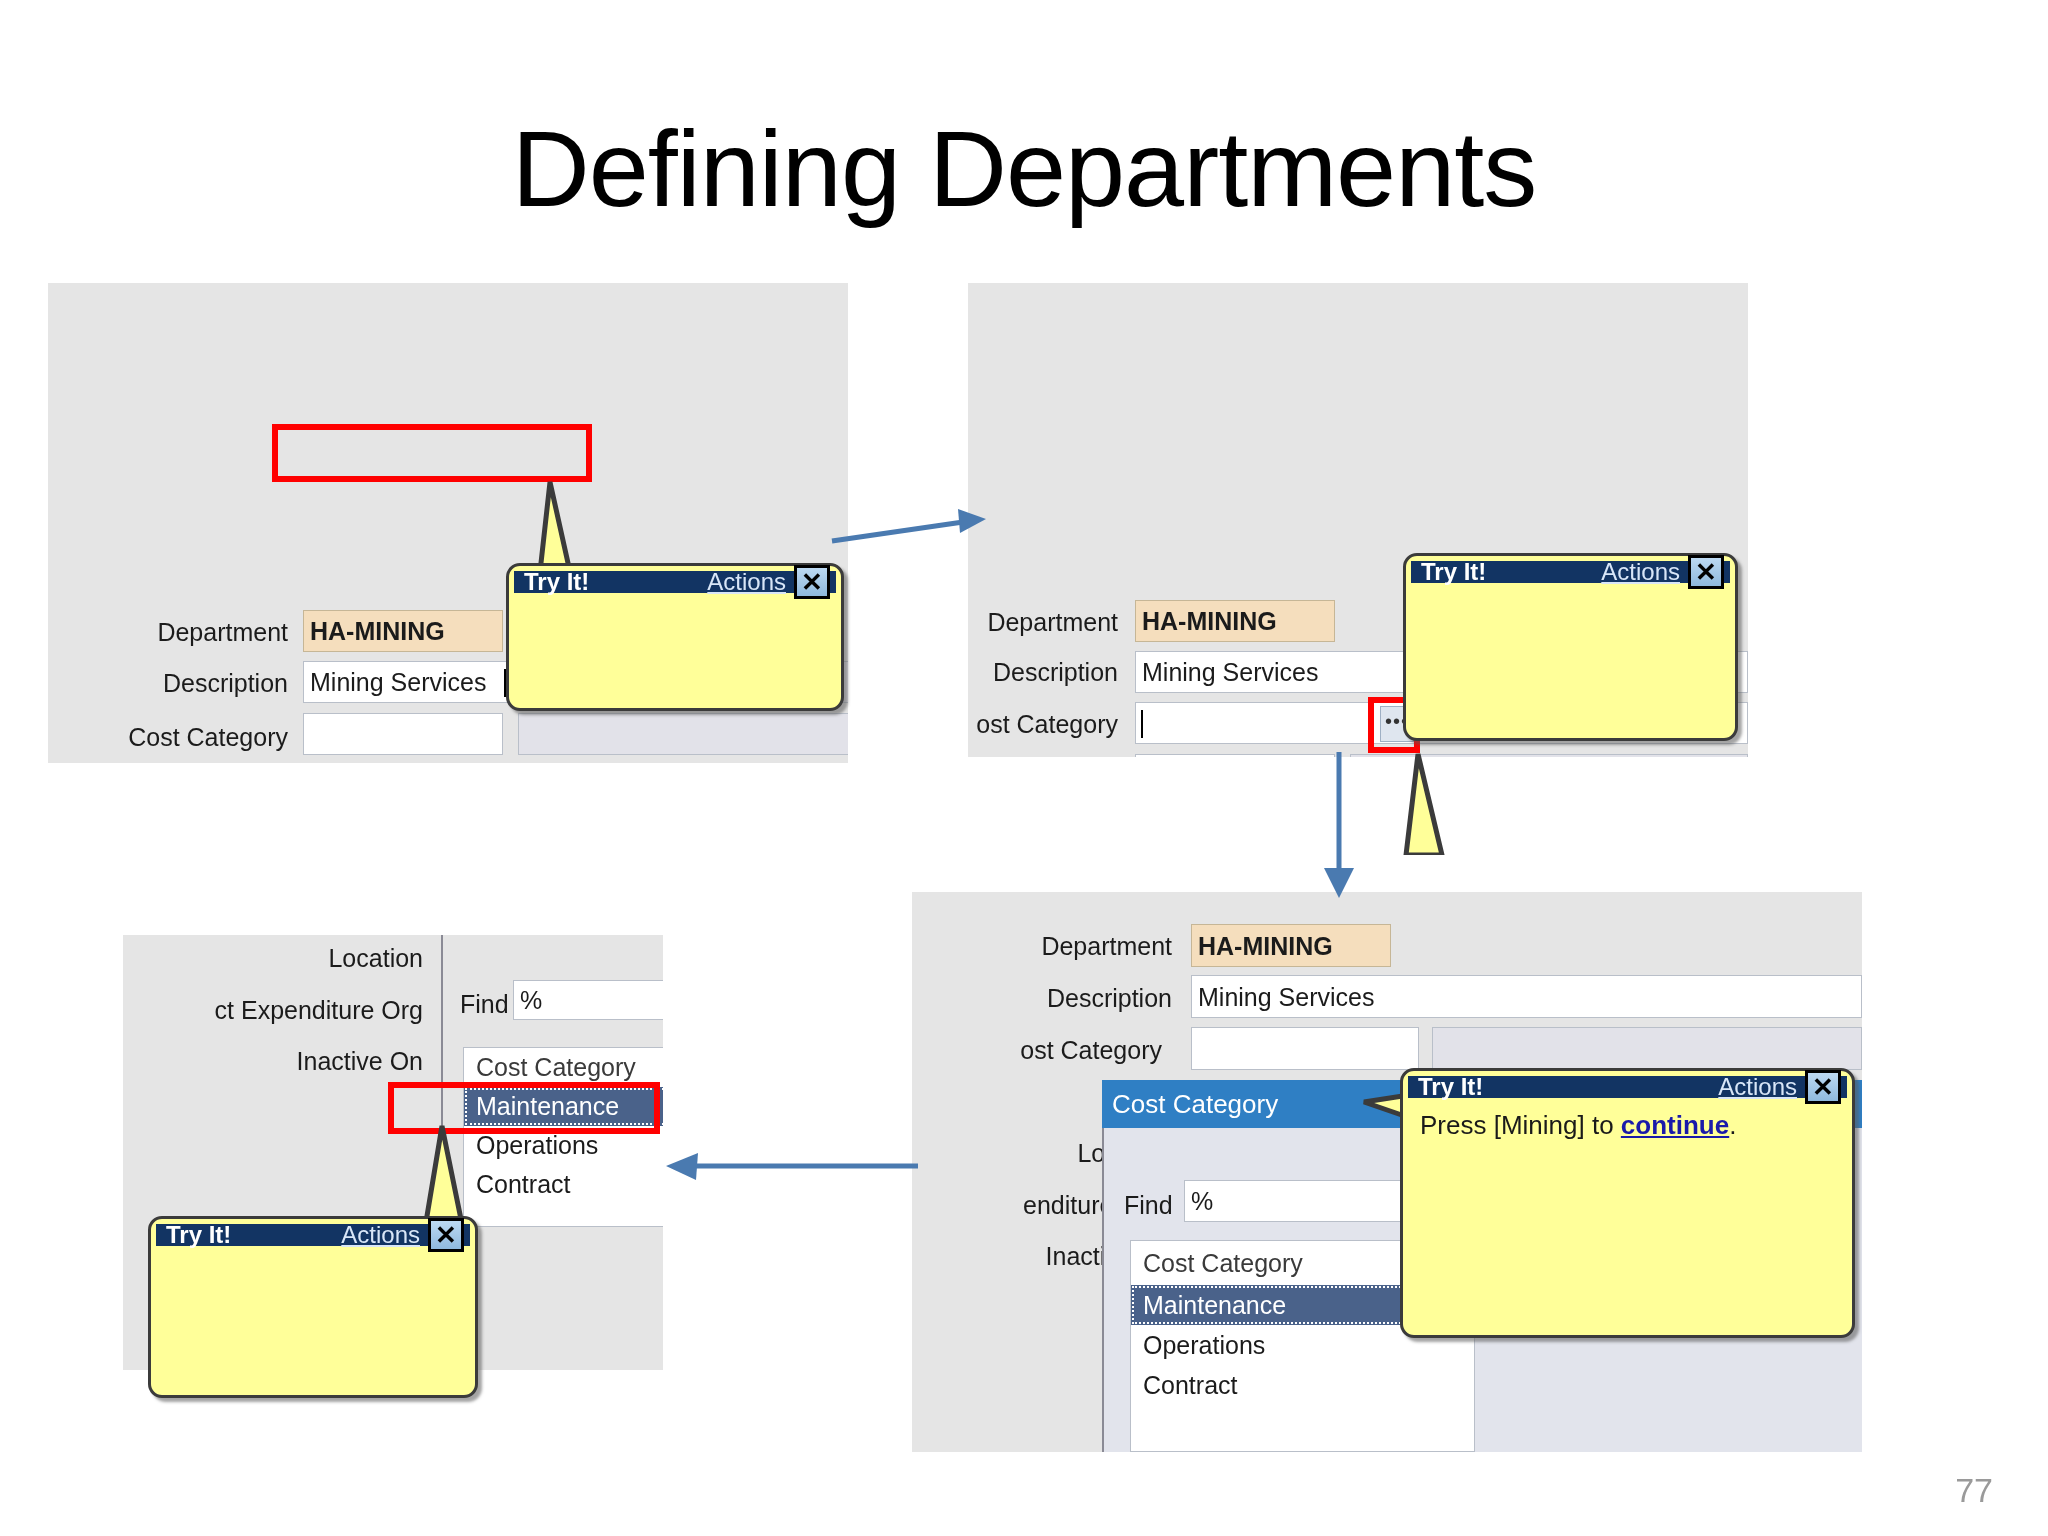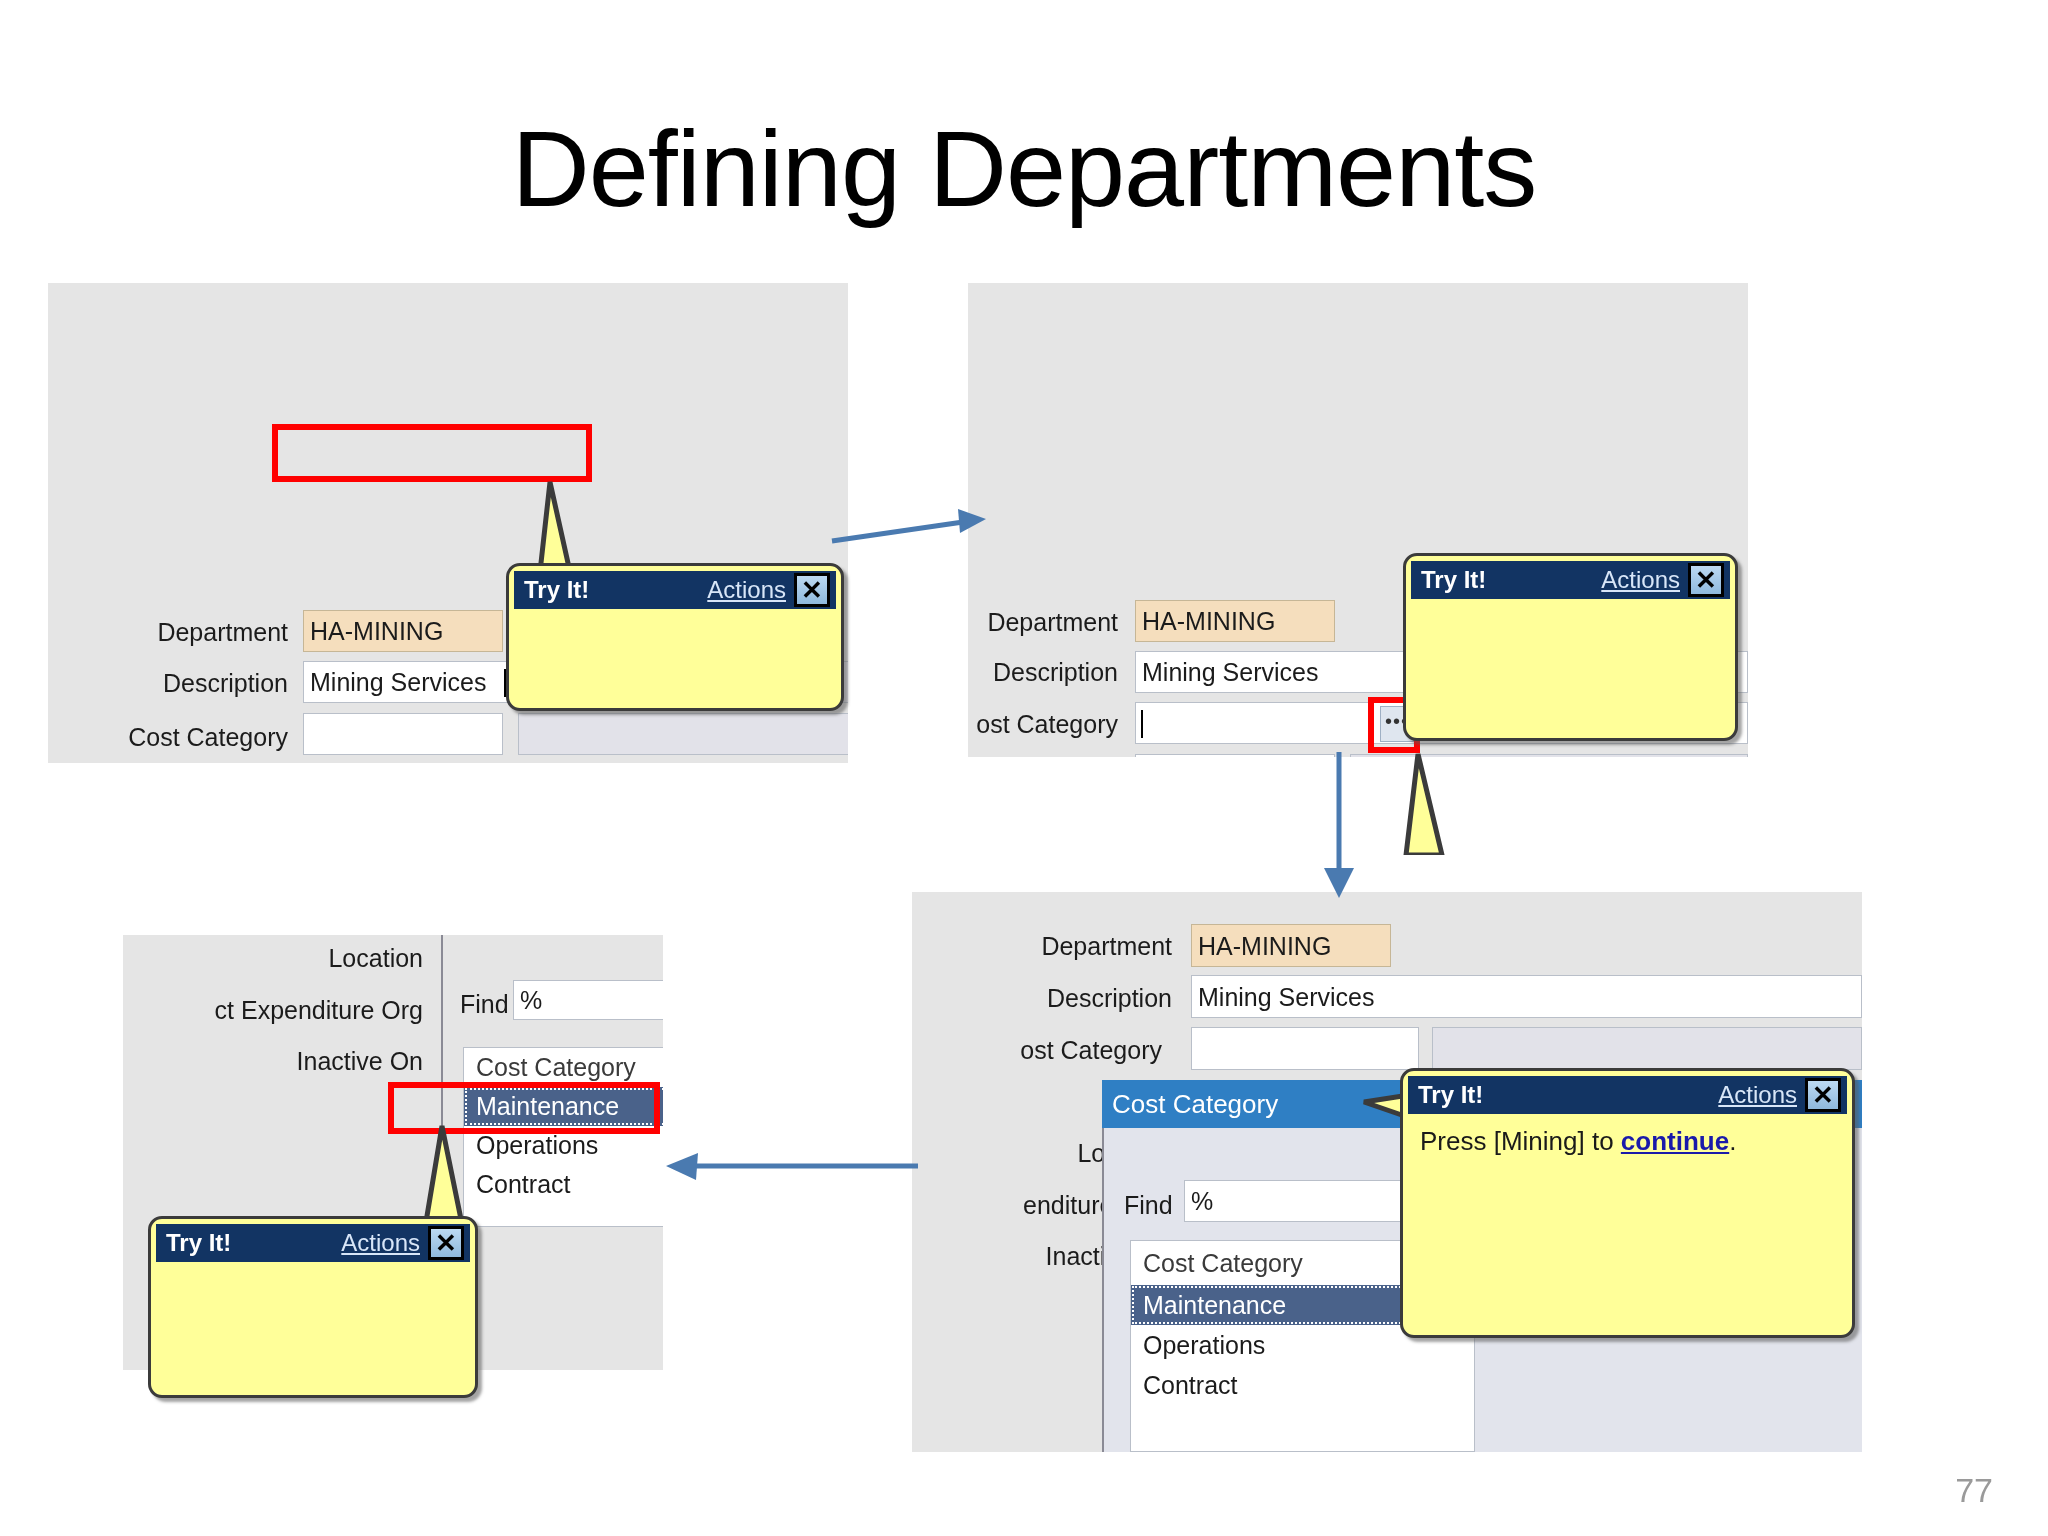--- a/index.html
+++ b/index.html
@@ -45,21 +45,21 @@
     font-size:25px;
     white-space:nowrap;
   }
   .fbox{
     position:absolute;
     background:#ffffff;
     border:1px solid #b9bfc9;
     box-sizing:border-box;
   }
   .fbox.grey{background:#e2e2e9;}
-  .fbox.tan{background:#f5debd;border:1px solid #c6b696;}
+  .fbox.tan{background:#f5debd;border:1px solid #c6b696;font-weight:bold;}
   .fbox .val{
     position:absolute;left:6px;top:50%;transform:translateY(-50%);
     font-size:25px;color:#1b1b1b;white-space:nowrap;
     font-family:"Liberation Sans", sans-serif;
   }
   .caret{
     position:absolute;width:2px;background:#000;
   }
   .redbox{
     position:absolute;border:6px solid #ff0000;box-sizing:border-box;
@@ -78,21 +78,21 @@
     background:#ffff99;
     border:3px solid #3b3b3b;
     border-radius:14px;
     box-shadow:4px 4px 3px rgba(90,90,90,.55);
     box-sizing:border-box;
     padding:5px;
     z-index:40;
   }
   .bubble-bar{
     background:#123463;
-    height:38px;
+    height:22px;
     display:flex;align-items:center;
     position:relative;
     padding:0 6px 0 10px;
   }
   .bubble-bar .tryit{
     color:#ffffff;font-weight:bold;font-size:24px;
     font-family:"Liberation Sans", sans-serif;
   }
   .bubble-bar .actions{
     margin-left:auto;margin-right:8px;

